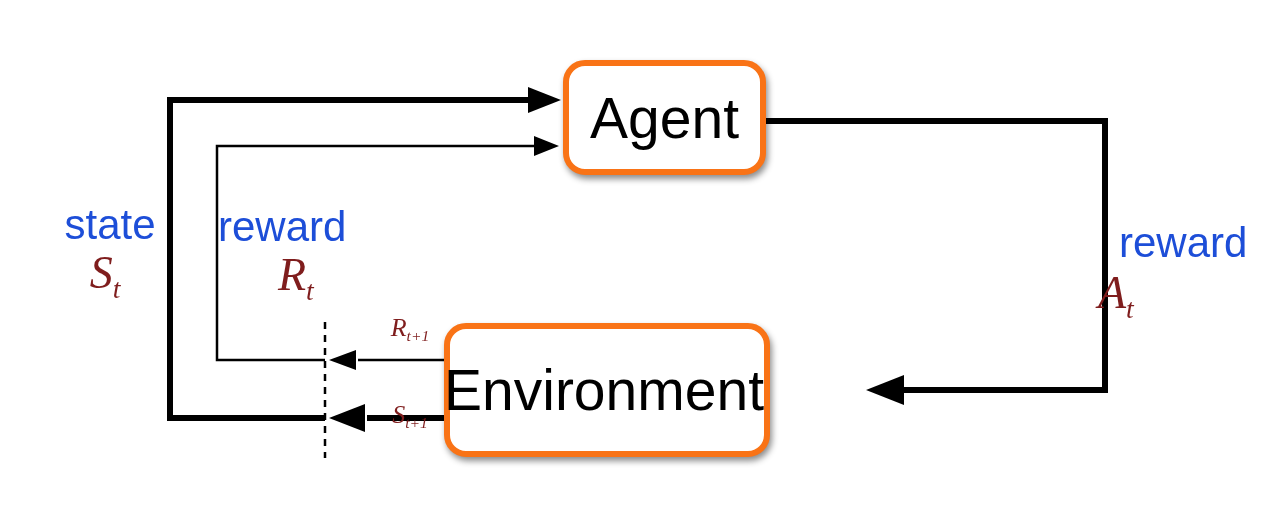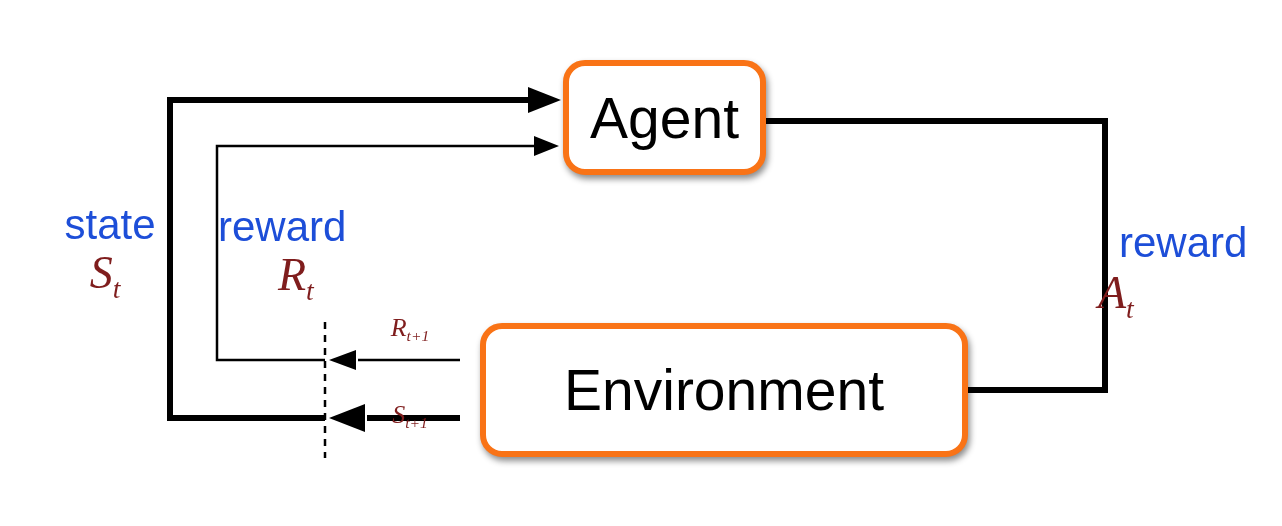--- a/index.html
+++ b/index.html
@@ -24,21 +24,21 @@
     border-radius: 22px;
     display: flex;
     align-items: center;
     justify-content: center;
     box-shadow: 2px 4px 6px rgba(0,0,0,0.45);
     color: #000000;
     font-size: 57px;
     letter-spacing: 0px;
   }
   .agent-box { left: 563px; top: 60px;  width: 203px; height: 115px; }
-  .env-box   { left: 480px; top: 323px; width: 488px; height: 134px; }
+  .env-box   { left: 444px; top: 323px; width: 326px; height: 134px; justify-content: flex-end; }
   .word-label {
     position: absolute;
     color: #1d4ed8;
     font-size: 42px;
     line-height: 1.0;
     white-space: nowrap;
   }
   .math-label {
     position: absolute;
     color: #7f1d1d;

